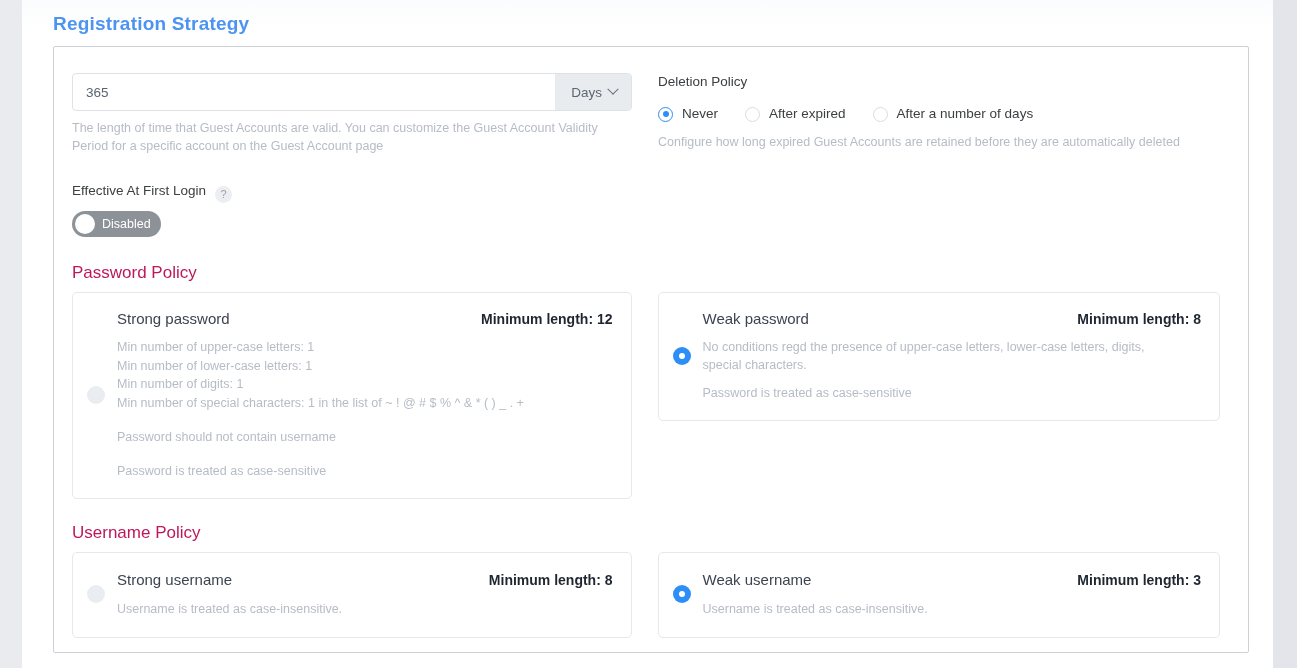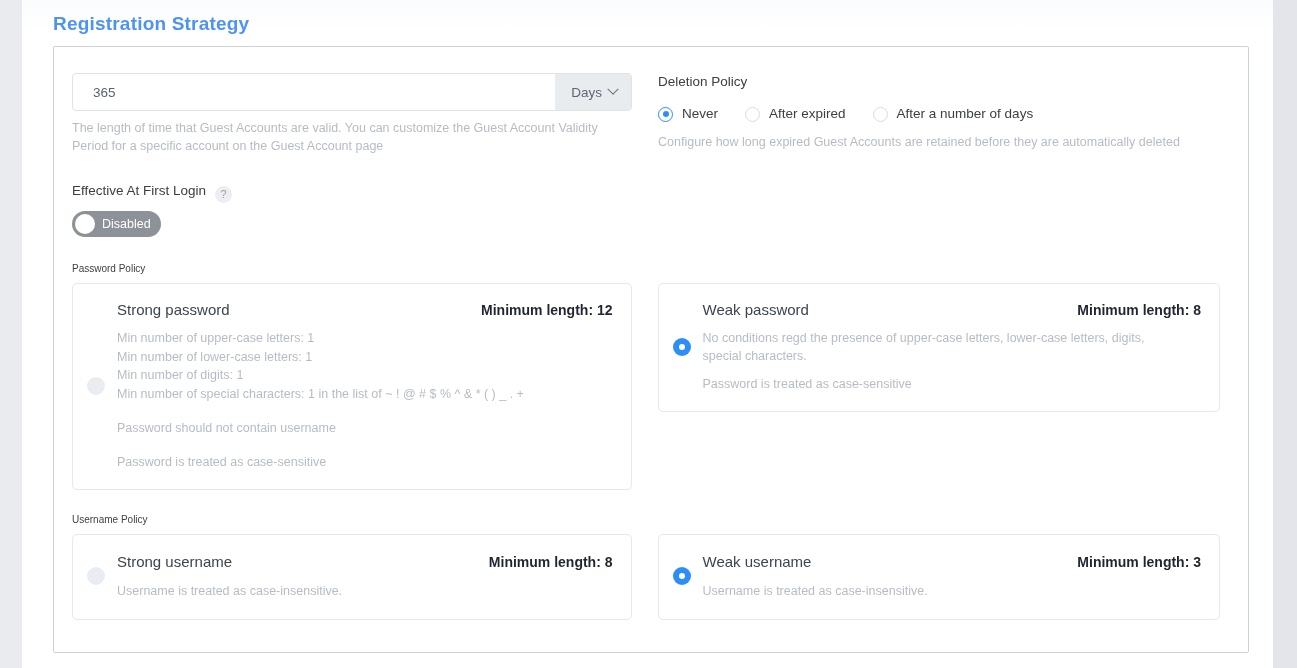--- a/index.html
+++ b/index.html
@@ -79,21 +79,20 @@
 
   
   .input-group {
     display: flex;
     width: 560px;
     height: 38px;
     border: 1px solid #dfe3e8;
     border-radius: 4px;
     overflow: hidden;
     background: #fff;
-    padding-left: 7px;
   }
   .input-group input {
     flex: 1 1 auto;
     border: 0;
     outline: none;
     padding: 0 13px;
     font-size: 13.5px;
     color: #5b6470;
     font-family: "Liberation Sans", sans-serif;
     background: transparent;
@@ -190,22 +189,22 @@
     color: #9aa1ab;
     font-size: 11px;
     margin-left: 9px;
     position: relative;
     top: 3px;
     cursor: pointer;
   }
 
   
   .section-label {
-    font-size: 10px;
-    color: #404040;
+    font-size: 17px;
+    color: #be185d;
     margin: 26px 0 9px 0;
   }
 
   
   .cards-row { display: flex; gap: 26px; }
   .policy-card {
     width: 567px;
     border: 1px solid #e5e8ec;
     border-radius: 5px;
     background: #fff;

